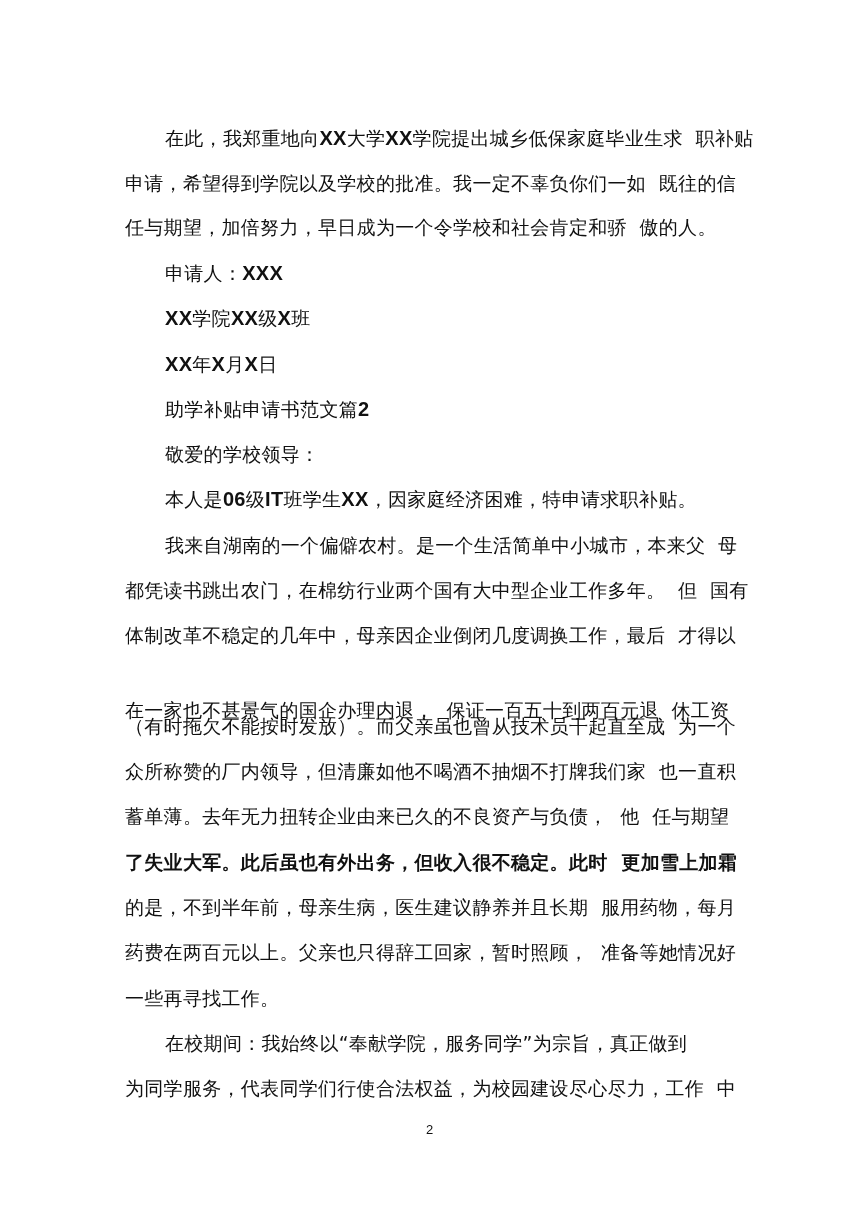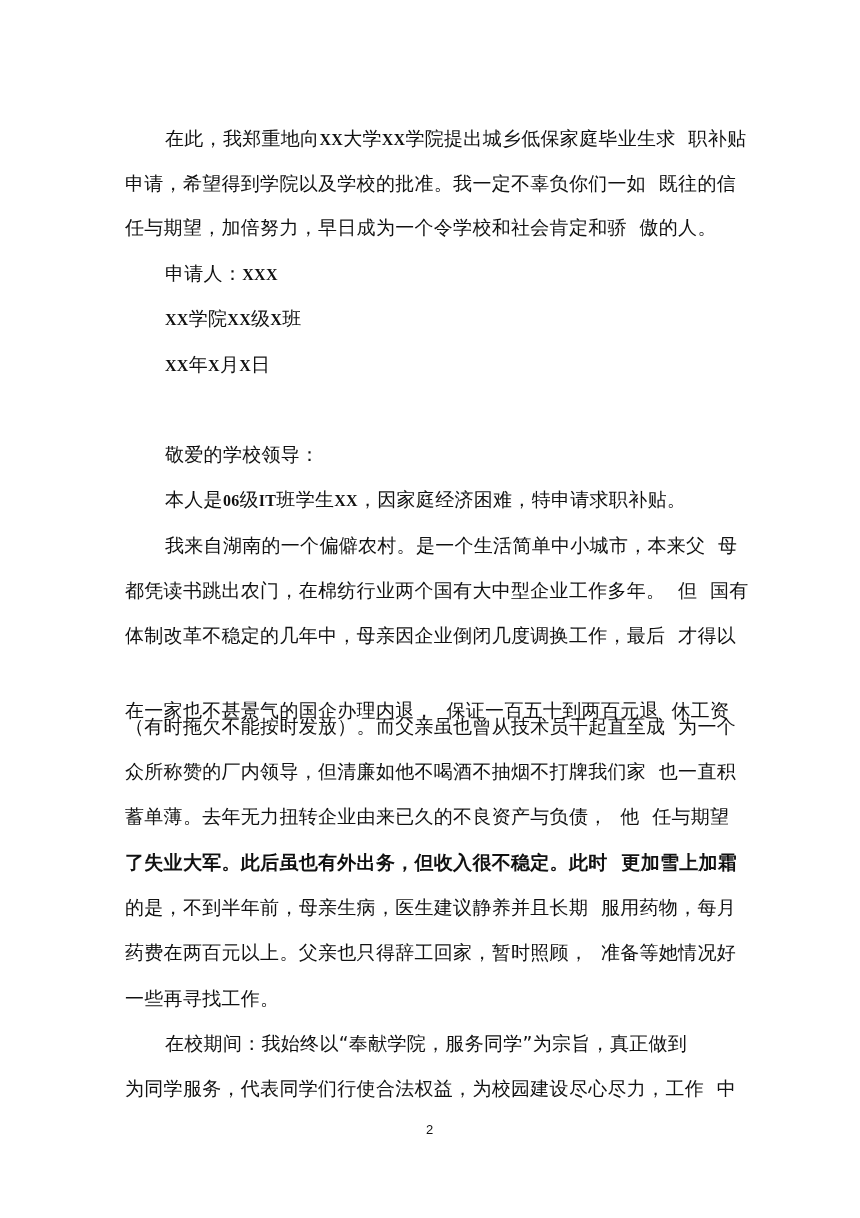--- a/index.html
+++ b/index.html
@@ -1,33 +1,34 @@
 <!DOCTYPE html>
 <html><head>
 <meta charset="utf-8">
 <style>
   html, body { margin:0; padding:0; background:#ffffff; }
   body { width:860px; height:1218px; position:relative; overflow:hidden;
          font-family:"DejaVu Sans", "Liberation Sans", sans-serif; color:#111; }
   .page { position:absolute; left:0; top:0; width:860px; height:1218px; }
   .line { position:absolute; left:125px; font-size:19px; line-height:24px; white-space:pre; letter-spacing:0.3px; }
   .line.indent { left:165px; }
-  .b { font-family:Liberation Serif, serif; font-weight:bold; font-size:16px; }
+  .b { font-family:Liberation Sans, sans-serif; font-weight:bold; font-size:20px; }
   .pagenum { position:absolute; left:426px; top:1122px; font-size:13px; font-family:"Liberation Sans", sans-serif; }
 </style>
 </head>
 <body>
 
 <div class="page" id="page">
     <div class="line indent" style="top: 126px;"><span>在此，我郑重地向</span><span class="b">XX</span><span>大学</span><span class="b">XX</span><span>学院提出城乡低保家庭毕业生求  职补贴</span></div>
     <div class="line" style="top: 171px;"><span>申请，希望得到学院以及学校的批准。我一定不辜负你们一如  既往的信</span></div>
     <div class="line" style="top: 215px;"><span>任与期望，加倍努力，早日成为一个令学校和社会肯定和骄  傲的人。</span></div>
     <div class="line indent" style="top: 261px;"><span>申请人：</span><span class="b">XXX</span></div>
     <div class="line indent" style="top: 306px;"><span class="b">XX</span><span>学院</span><span class="b">XX</span><span>级</span><span class="b">X</span><span>班</span></div>
     <div class="line indent" style="top: 352px;"><span class="b">XX</span><span>年</span><span class="b">X</span><span>月</span><span class="b">X</span><span>日</span></div>
+    <div class="line indent" style="top: 397px;"><span>助学补贴申请书范文篇</span><span class="b">2</span></div>
     <div class="line indent" style="top: 442px;"><span>敬爱的学校领导：</span></div>
     <div class="line indent" style="top: 487px;"><span>本人是</span><span class="b">06</span><span>级</span><span class="b">IT</span><span>班学生</span><span class="b">XX</span><span>，因家庭经济困难，特申请求职补贴。</span></div>
     <div class="line indent" style="top: 533px;"><span>我来自湖南的一个偏僻农村。是一个生活简单中小城市，本来父  母</span></div>
     <div class="line" style="top: 578px;"><span>都凭读书跳出农门，在棉纺行业两个国有大中型企业工作多年。  但  国有</span></div>
     <div class="line" style="top: 623px;"><span>体制改革不稳定的几年中，母亲因企业倒闭几度调换工作，最后  才得以</span></div>
     <div class="line" style="top: 698px;"><span>在一家也不甚景气的国企办理内退，  保证一百五十到两百元退  休工资</span></div>
     <div class="line" style="top: 759px;"><span>众所称赞的厂内领导，但清廉如他不喝酒不抽烟不打牌我们家  也一直积</span></div>
     <div class="line" style="top: 714px;"><span>（有时拖欠不能按时发放）。而父亲虽也曾从技术员干起直至成  为一个</span></div>
     <div class="line" style="top: 804px;"><span>蓄单薄。去年无力扭转企业由来已久的不良资产与负债，  他  任与期望</span></div>
     <div class="line" style="top: 850px; font-weight: bold;"><span>了失业大军。此后虽也有外出务，但收入很不稳定。此时  更加雪上加霜</span></div>

